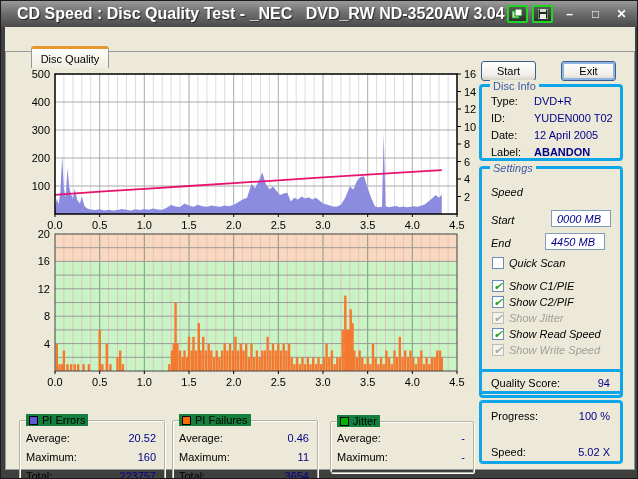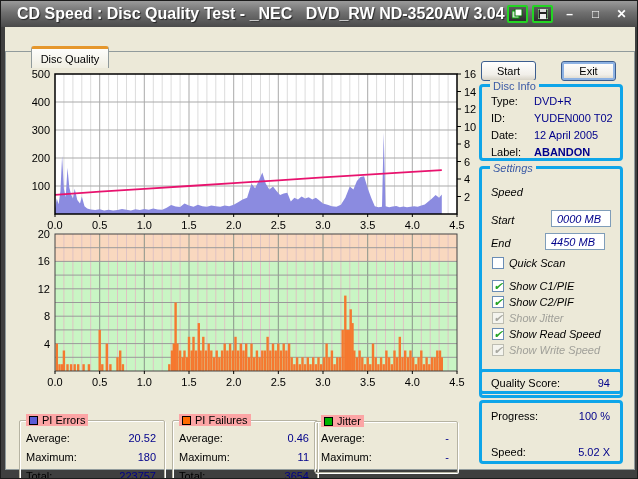--- a/index.html
+++ b/index.html
@@ -91,21 +91,21 @@
   .cb-row.checked .tick { display:block; }
   .cb-row.disabled .cb { border-color:#BDBDB2; background:#F4F4EE; }
   .cb-row.disabled .tick { color:#A9A9A1; }
   .cb-row.disabled .cb-label { color:#A0A099; }
   
   .statbox {
     position:absolute; border:1px solid #B6B3A2; border-radius:2px;
     box-shadow:1px 1px 0 #fff, inset 1px 1px 0 #fff;
   }
   .statbox .sb-title {
-    position:absolute; top:-7px; left:6px; background:#fca5a5; padding:0 3px;
+    position:absolute; top:-7px; left:6px; background:#15803d; padding:0 3px;
     font-size:11px; color:#000; display:flex; align-items:center; gap:4px;
   }
   .legend-sq { width:9px; height:9px; border:1px solid #000; display:inline-block; }
   .po-row { position:absolute; font-size:11px; }
   .po-row .lbl { position:absolute; left:4px; }
   .po-row .val { position:absolute; right:0; color:#00008B; }
 </style>
 </head>
 <body>
 
@@ -540,21 +540,21 @@
         <div class="sb-title">
             <span class="legend-sq" style="background-color: rgb(91, 91, 214);"></span>
             <span>PI Errors</span>
           </div>
         <div class="row" style="top:11px;">
             <span class="lbl" style="left:6px;">Average:</span>
             <span class="val right" style="right:8px;">20.52</span>
           </div>
         <div class="row" style="top:30px;">
             <span class="lbl" style="left:6px;">Maximum:</span>
-            <span class="val right" style="right:8px;">180</span>
+            <span class="val right" style="right:8px;">160</span>
           </div>
         <div class="row" style="top:49px;">
             <span class="lbl" style="left:6px;">Total:</span>
             <span class="val right" style="right:8px;">223757</span>
           </div>
       </div>
 
       <div class="statbox" style="left:166px; top:368px; width:146px; height:68px;">
         <div class="sb-title">
             <span class="legend-sq" style="background-color: rgb(255, 106, 0);"></span>
@@ -567,21 +567,21 @@
         <div class="row" style="top:30px;">
             <span class="lbl" style="left:6px;">Maximum:</span>
             <span class="val right" style="right:8px;">11</span>
           </div>
         <div class="row" style="top:49px;">
             <span class="lbl" style="left:6px;">Total:</span>
             <span class="val right" style="right:8px;">3654</span>
           </div>
       </div>
 
-      <div class="statbox" style="left:308px; top:369px; width:144px; height:52px;">
+      <div class="statbox" style="left:324px; top:369px; width:144px; height:52px;">
         <div class="sb-title">
             <span class="legend-sq" style="background-color: rgb(0, 180, 0);"></span>
             <span>Jitter</span>
           </div>
         <div class="row" style="top:10px;">
             <span class="lbl" style="left:6px;">Average:</span>
             <span class="val right" style="right:8px;">-</span>
           </div>
         <div class="row" style="top:29px;">
             <span class="lbl" style="left:6px;">Maximum:</span>

